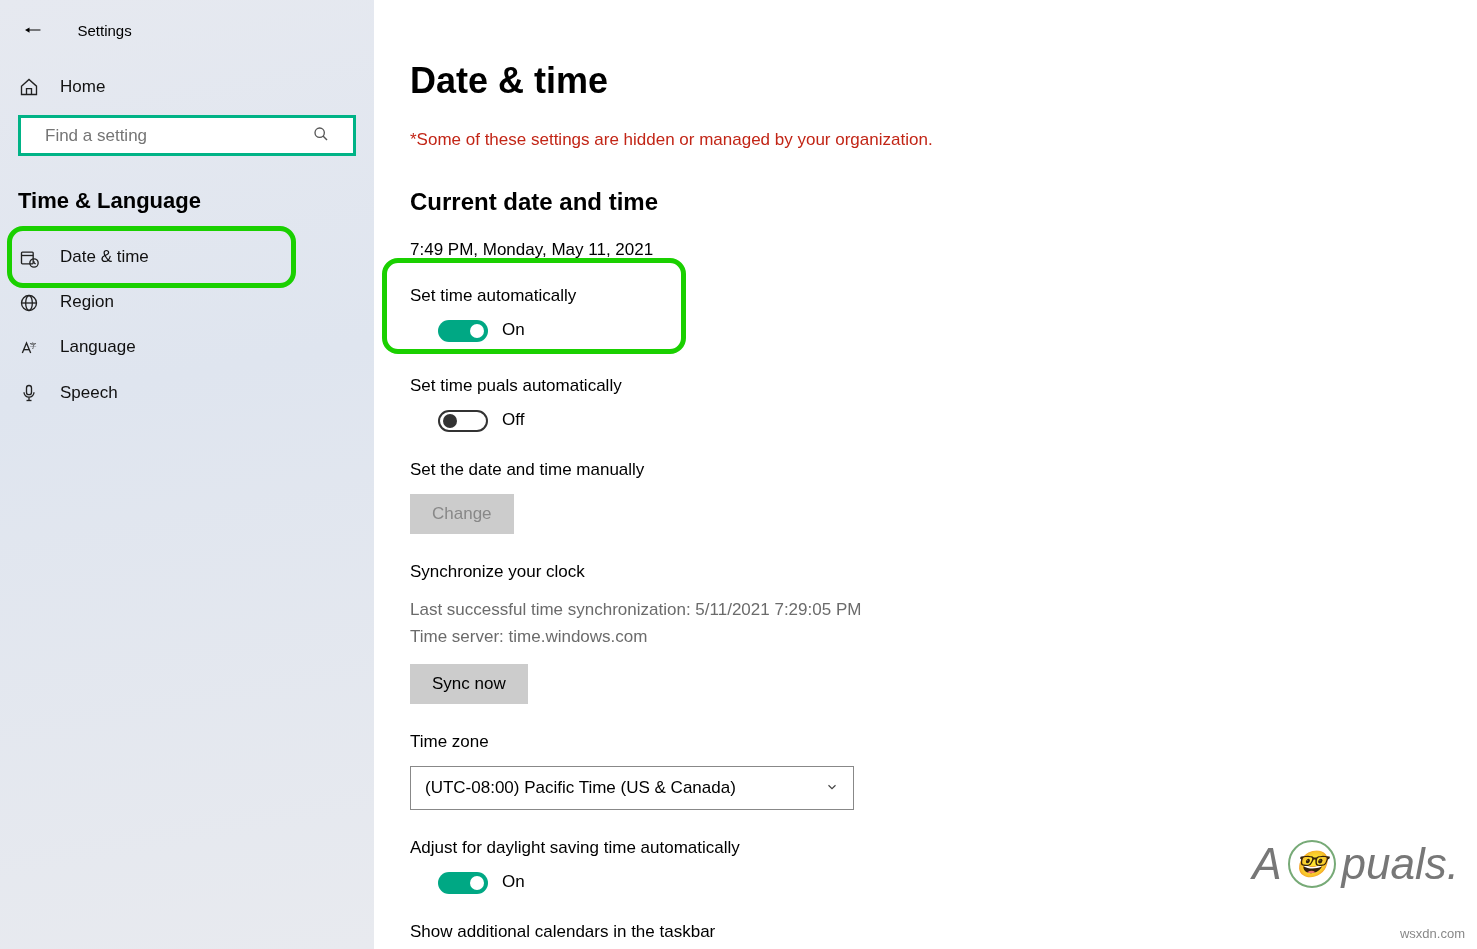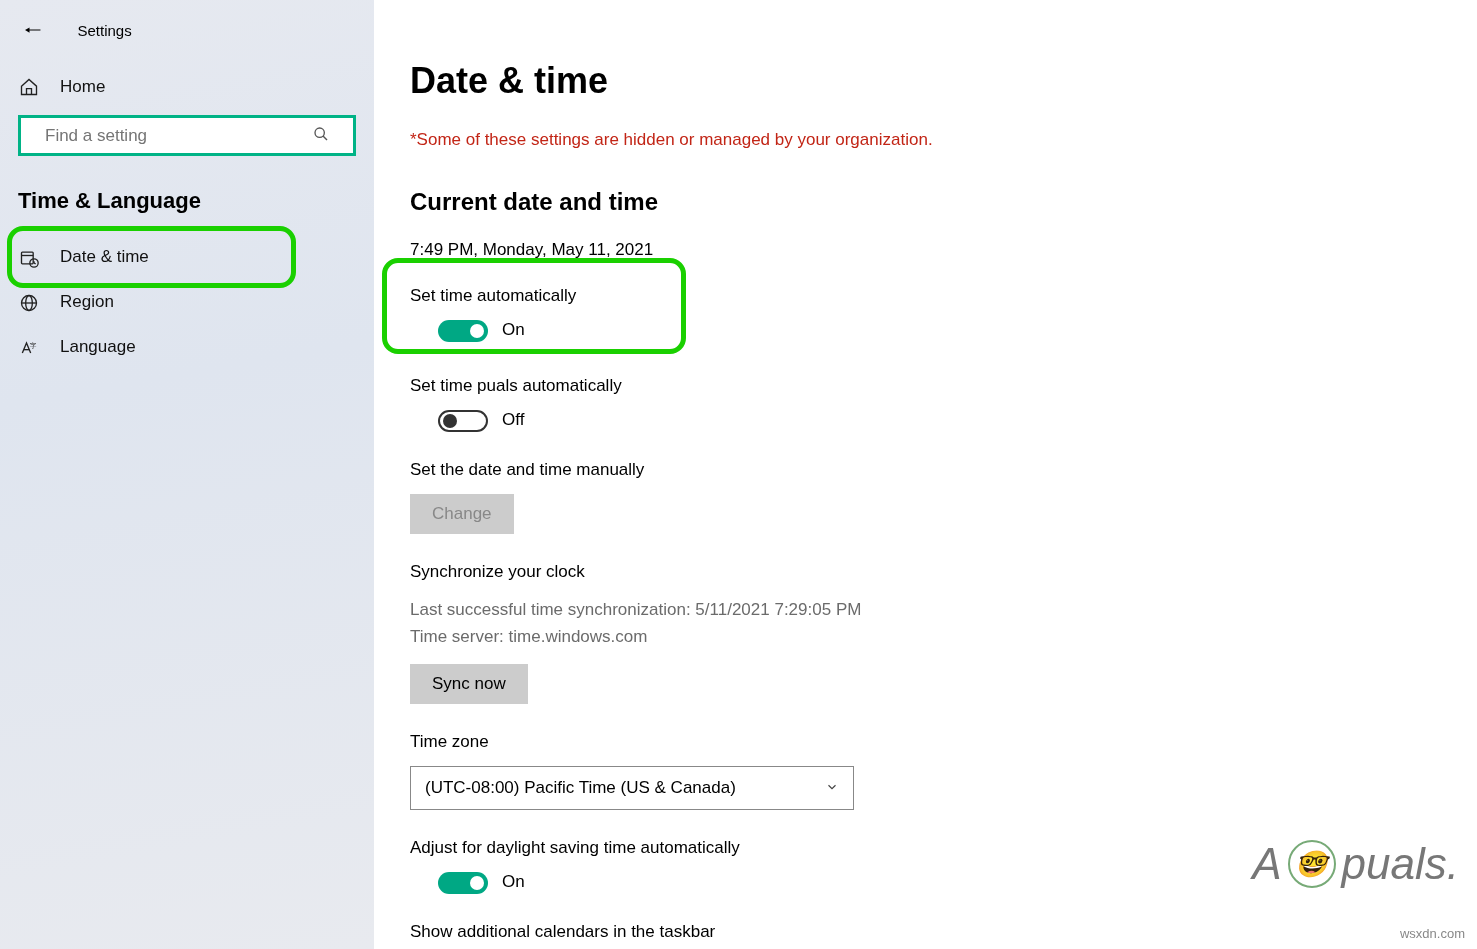--- a/index.html
+++ b/index.html
@@ -108,20 +108,31 @@
       <span class="nav-icon">
         <svg viewBox="0 0 24 24" fill="none" stroke="#222" stroke-width="1.6">
             <path d="M4 18 L9 6 L14 18"></path>
             <line x1="6" y1="14" x2="12" y2="14"></line>
             <text x="13" y="12" font-size="8" stroke="none" fill="#222">字</text>
           </svg>
       </span>
       <span>Language</span>
     </div>
 
+    <div class="nav-item">
+      <span class="nav-icon">
+        <svg viewBox="0 0 24 24" fill="none" stroke="#222" stroke-width="1.6">
+            <rect x="9" y="3" width="6" height="11" rx="3"></rect>
+            <path d="M6 11 a6 6 0 0 0 12 0"></path>
+            <line x1="12" y1="17" x2="12" y2="21"></line>
+            <line x1="9" y1="21" x2="15" y2="21"></line>
+          </svg>
+      </span>
+      <span>Speech</span>
+    </div>
   </aside>
 
   <main class="main">
     <h1 class="page-title">Date &amp; time</h1>
     <div class="warn">*Some of these settings are hidden or managed by your organization.</div>
 
     <h2 class="sect-title">Current date and time</h2>
     <div class="cur-time">7:49 PM, Monday, May 11, 2021</div>
 
     <div class="setting-block" style="margin-bottom:34px;">

